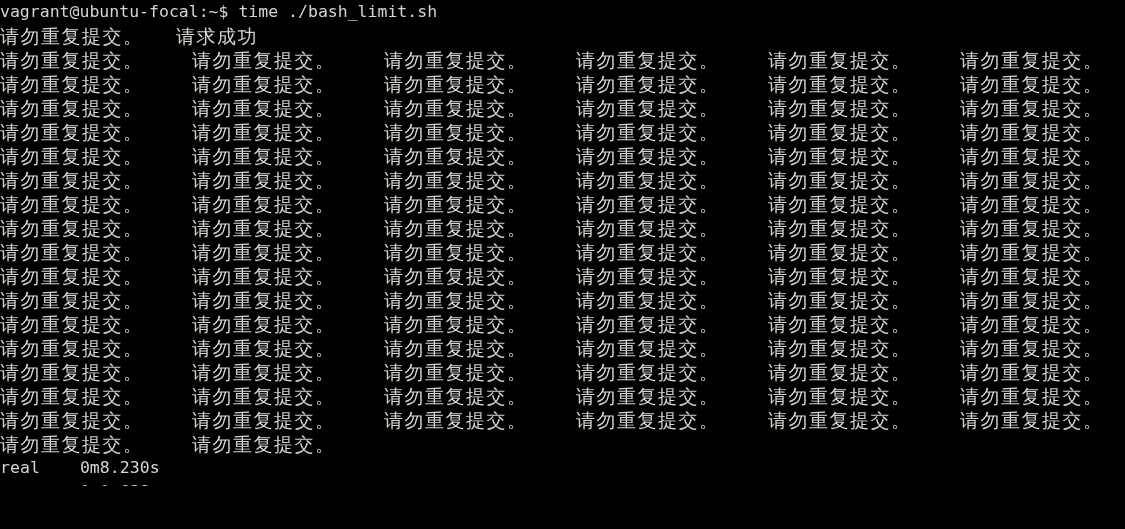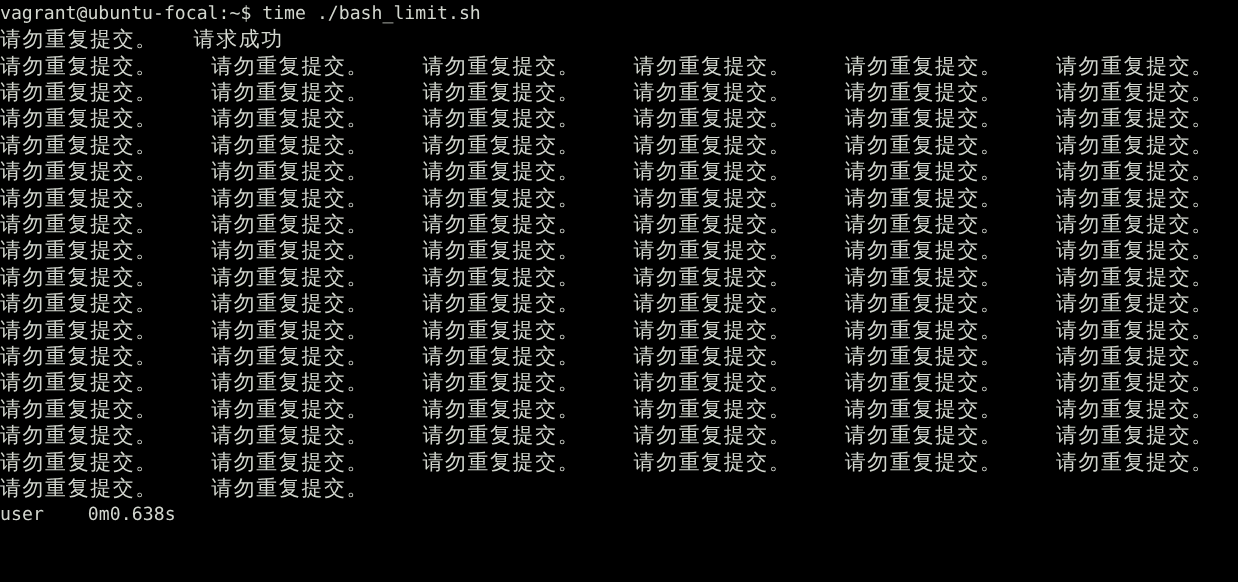--- a/index.html
+++ b/index.html
@@ -206,19 +206,20 @@
         <span class="cjk-cell" style="left: 576px;">请勿重复提交。</span>
         <span class="cjk-cell" style="left: 768px;">请勿重复提交。</span>
         <span class="cjk-cell" style="left: 960px;">请勿重复提交。</span>
       </div>
       <div class="cjk-line">
         <span class="cjk-cell" style="left: 0px;">请勿重复提交。</span>
         <span class="cjk-cell" style="left: 192px;">请勿重复提交。</span>
       </div>
     </div>
 
+  <div class="timing-line"><span>real</span><span class="gap">    </span><span>0m8.230s</span></div>
 
   <div class="timing-line"><span>user</span><span class="gap">    </span><span>0m0.638s</span></div>
 
 
   <div class="cursor"></div>
 
 </div>
 
 </body></html>

